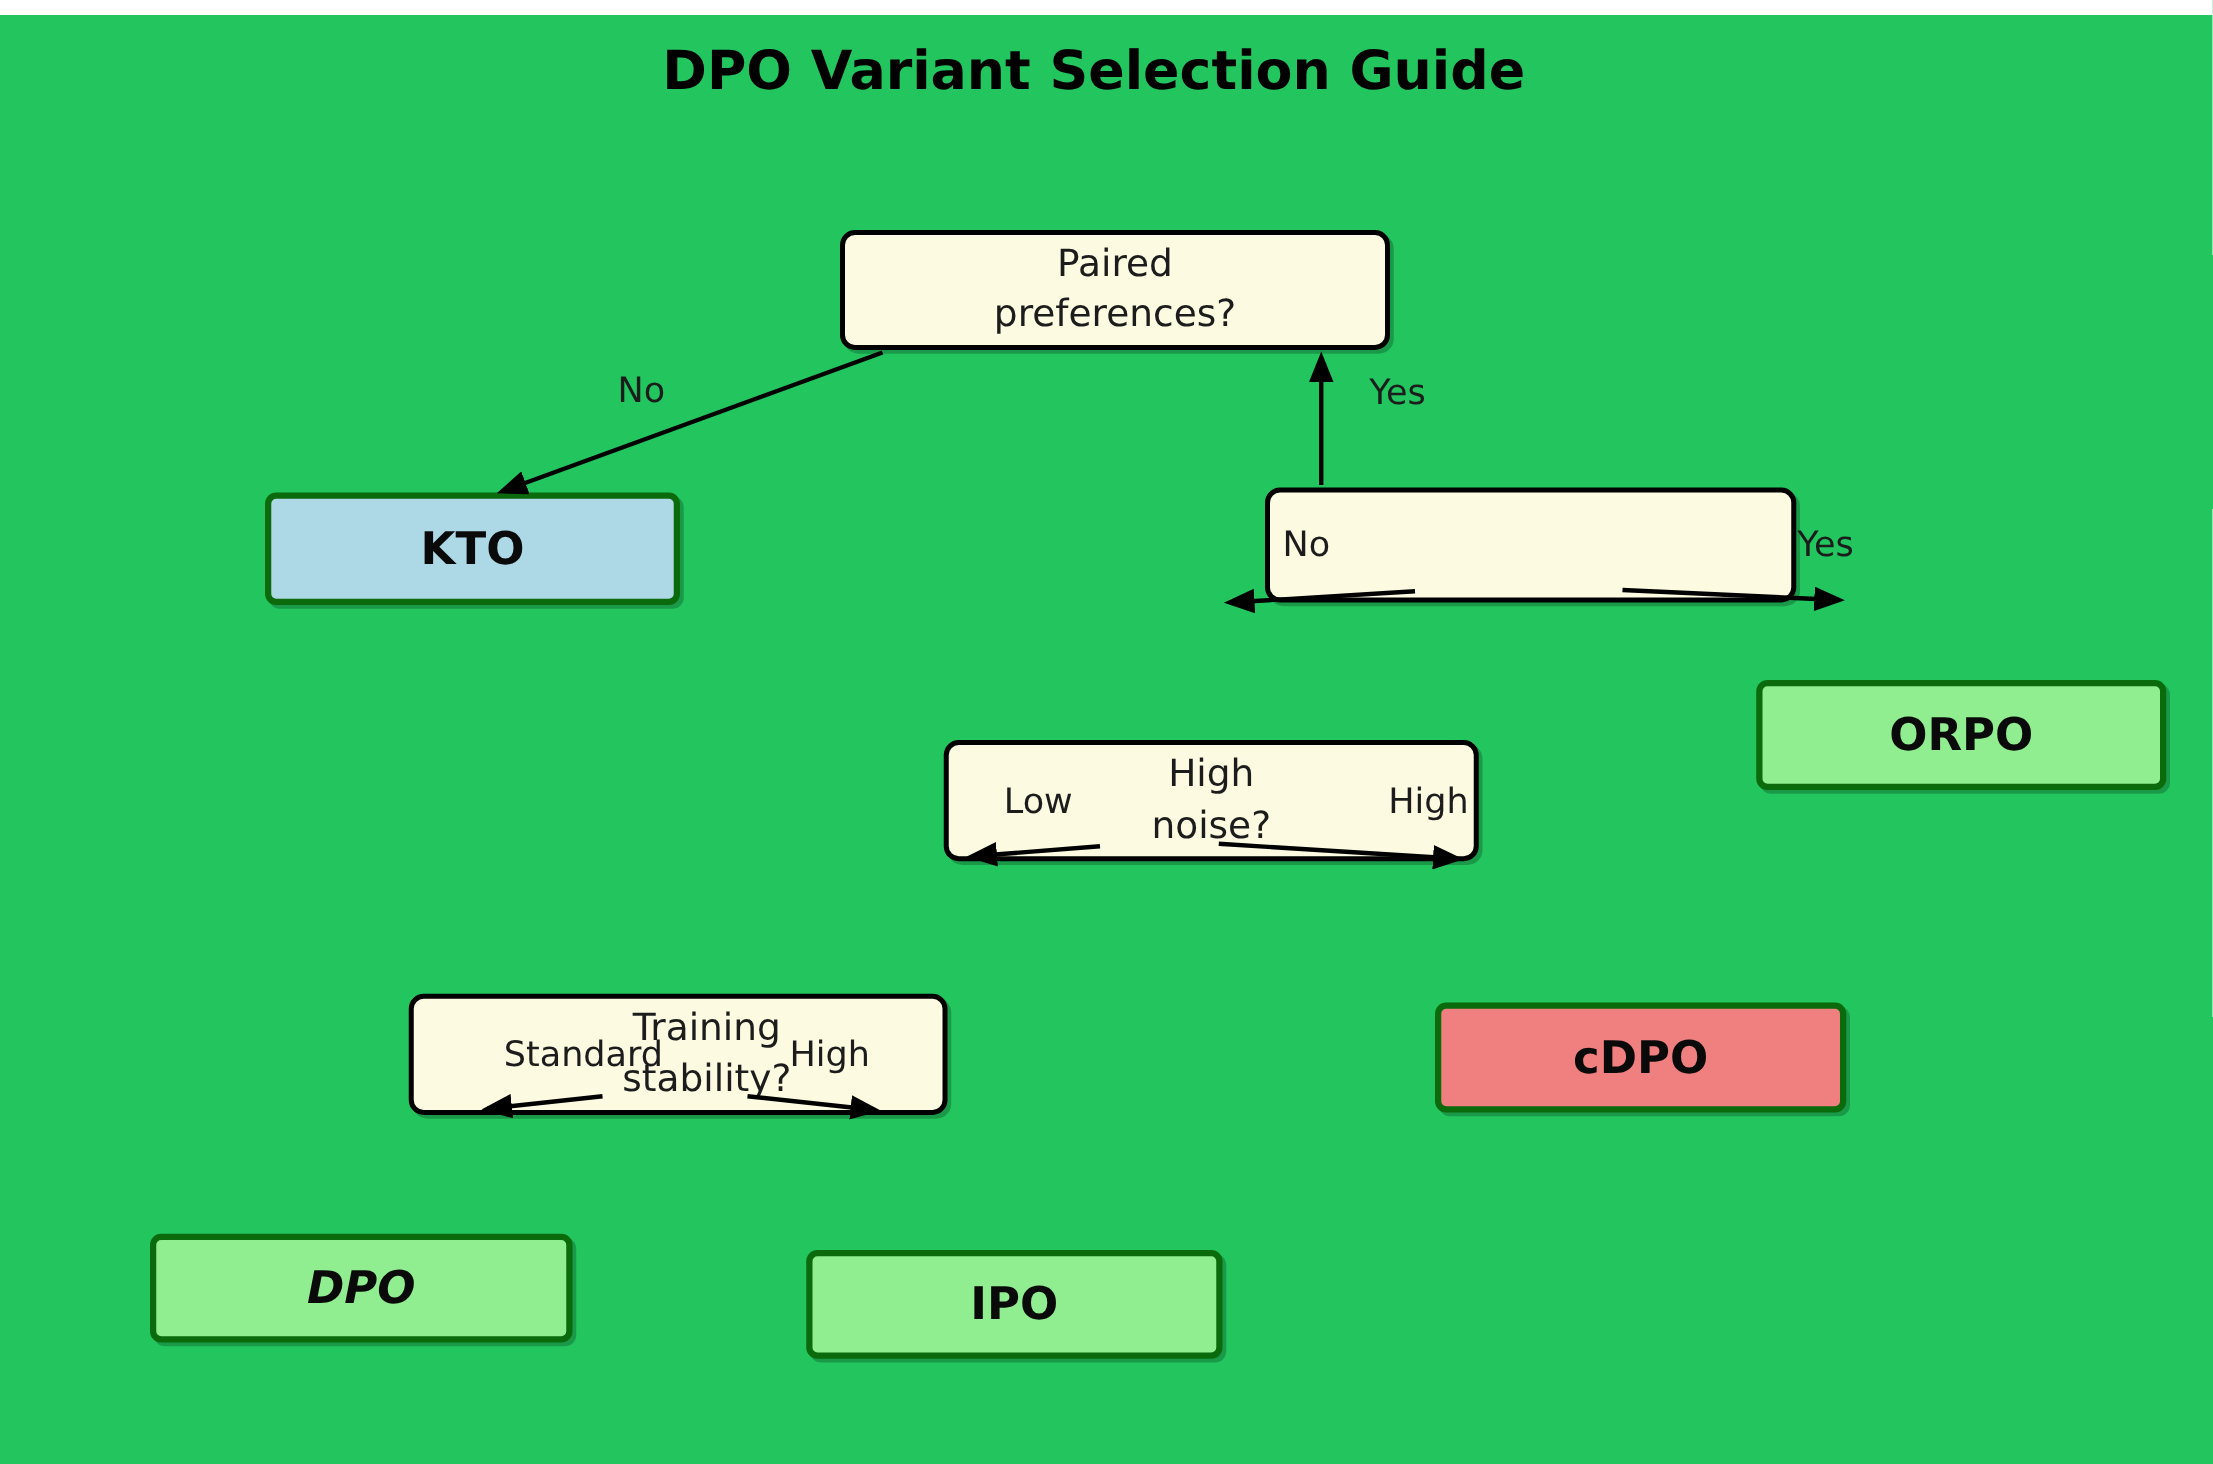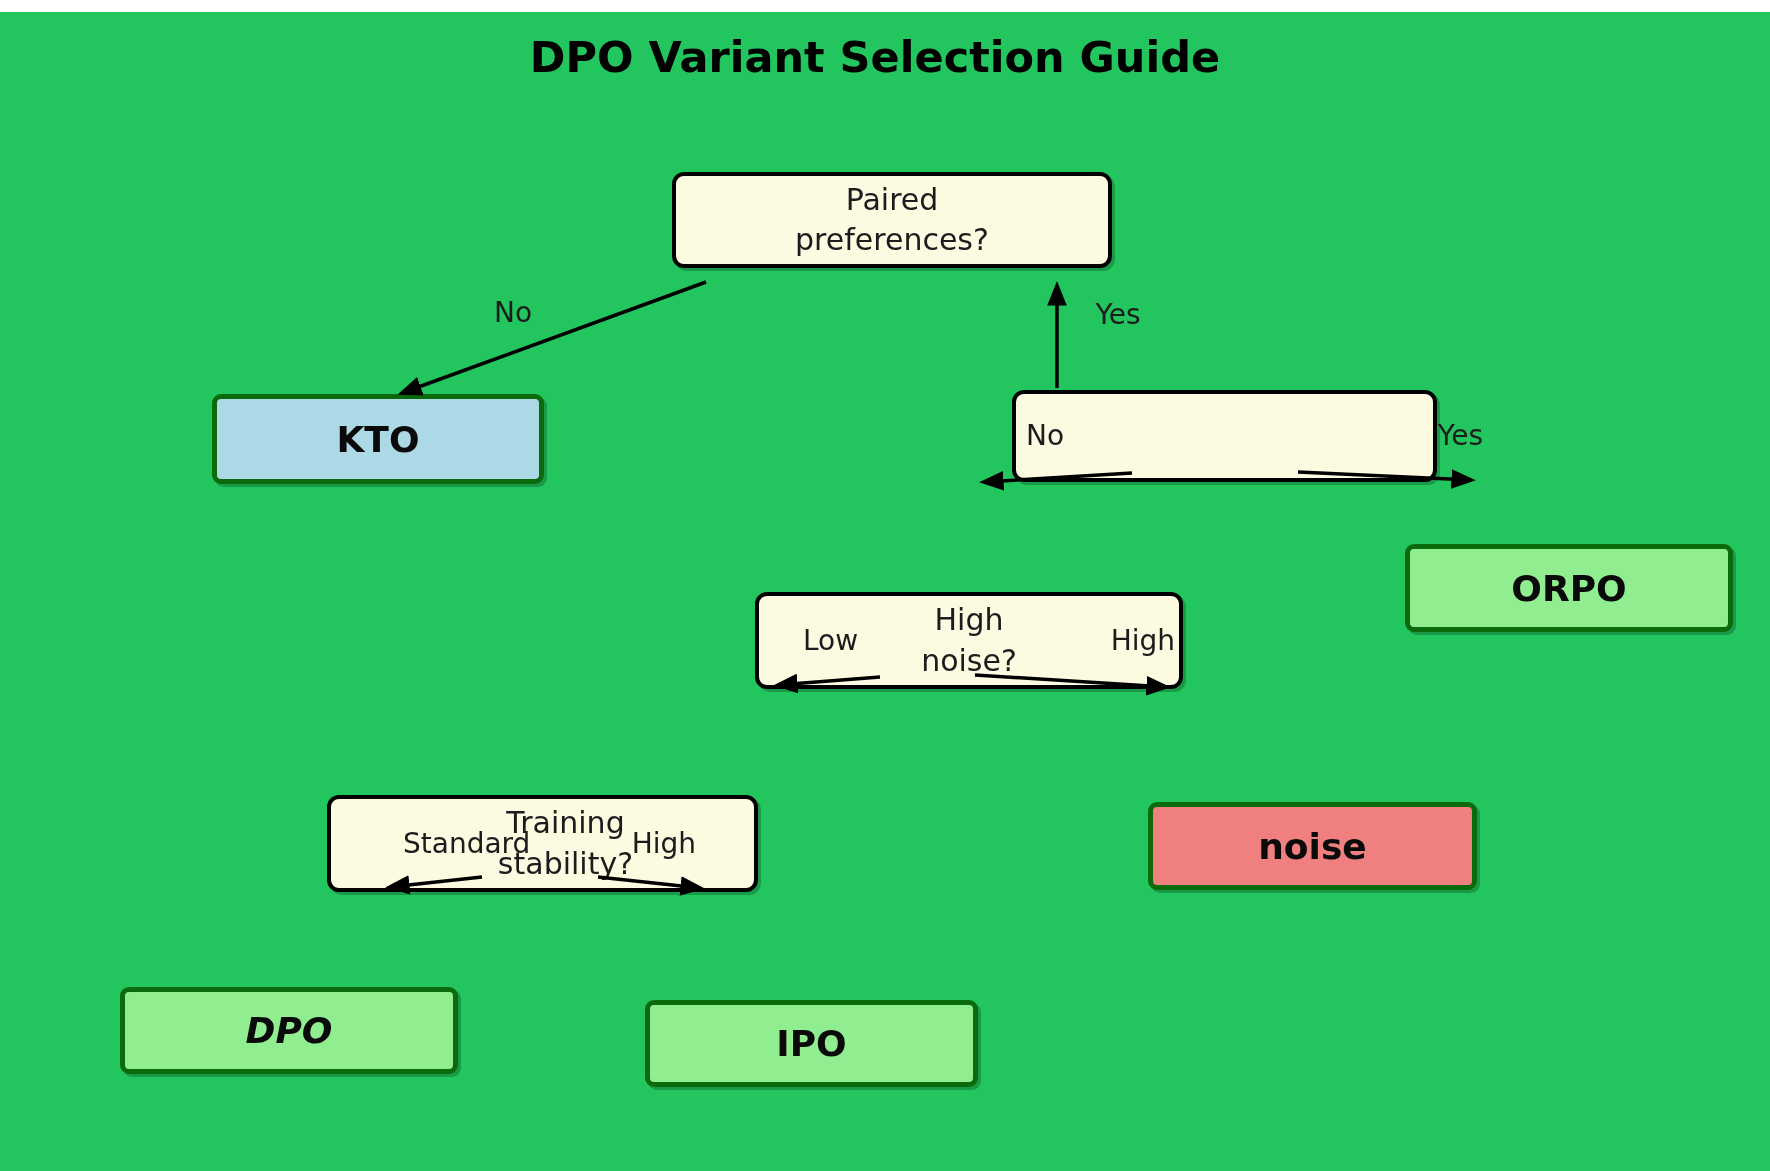--- a/index.html
+++ b/index.html
@@ -64,21 +64,21 @@
   }
   .float-label {
     position: absolute;
     transform: translate(-50%, -50%);
     font-size: 28px;
     color: #1c1c1c;
     white-space: nowrap;
     z-index: 4;
   }
   
-  #box-paired    { left: 672px;  top: 160px; width: 440px; height: 96px; }
+  #box-paired    { left: 672px;  top: 172px; width: 440px; height: 96px; }
   #box-memory    { left: 1012px; top: 378px; width: 425px; height: 92px; }
   #box-noise     { left: 755px;  top: 580px; width: 428px; height: 97px; }
   #box-stability { left: 327px;  top: 783px; width: 431px; height: 97px; }
   
   #box-kto  { left: 212px;  top: 382px; width: 332px; height: 90px; }
   #box-orpo { left: 1405px; top: 532px; width: 328px; height: 88px; }
   #box-cdpo { left: 1148px; top: 790px; width: 329px; height: 88px; }
   #box-dpo  { left: 120px;  top: 975px; width: 338px; height: 87px; }
   #box-ipo  { left: 645px;  top: 988px; width: 333px; height: 87px; }
   
@@ -138,21 +138,21 @@
 
   <div class="rbox" id="box-kto" style="background-color: rgb(173, 216, 230);">
     <span>KTO</span>
   </div>
 
   <div class="rbox" id="box-orpo" style="background-color: rgb(144, 238, 144);">
     <span>ORPO</span>
   </div>
 
   <div class="rbox" id="box-cdpo" style="background-color: rgb(240, 128, 128);">
-    <span>noise</span>
+    <span>cDPO</span>
   </div>
 
   <div class="rbox" id="box-dpo" style="background-color: rgb(144, 238, 144); font-style: italic;">
     <span>DPO</span>
   </div>
 
   <div class="rbox" id="box-ipo" style="background-color: rgb(144, 238, 144);">
     <span>IPO</span>
   </div>
 

